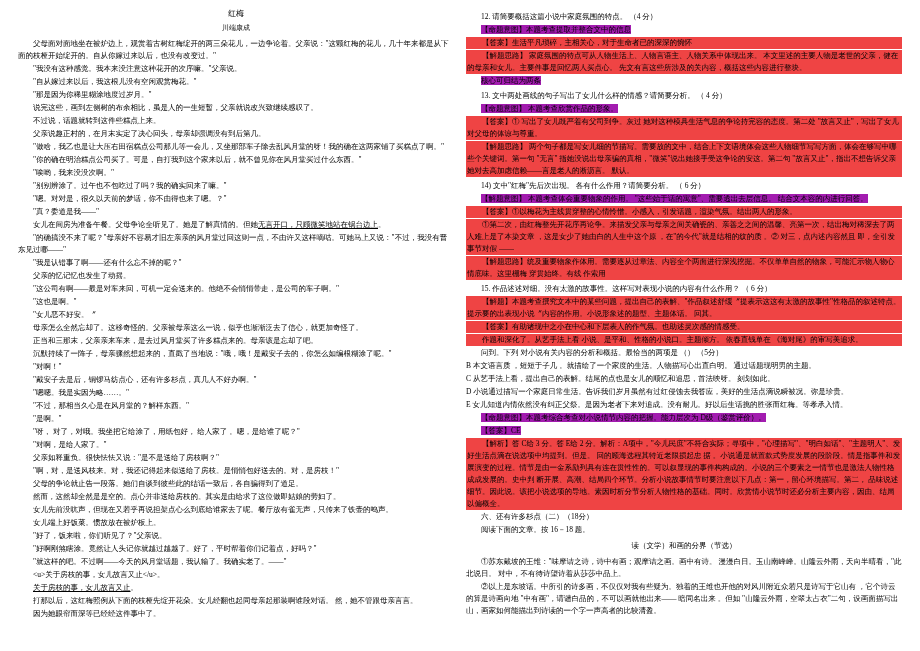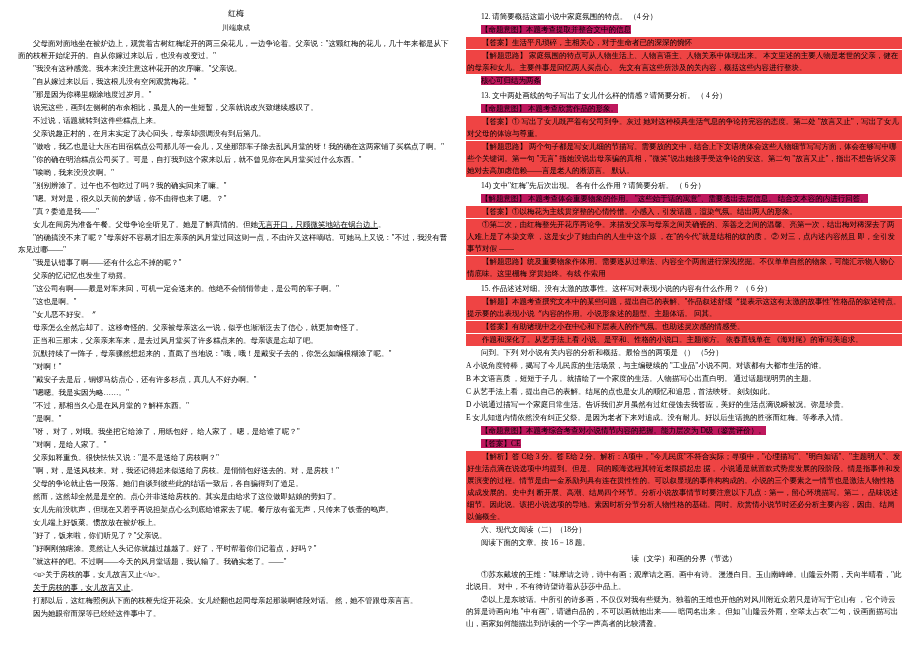--- a/index.html
+++ b/index.html
@@ -38,21 +38,21 @@
   }
   .q {
     margin-top: 3px;
     margin-bottom: 1px;
     text-indent: 2em;
   }
   .q-head {
     font-weight: normal;
   }
   .hl {
-    background: #be185d;
+    background: #a21caf;
     display: inline;
   }
   .hl-block {
     background: #ef4444;
     padding: 0 1px;
     margin-bottom: 1px;
     text-indent: 2em;
   }
   .section-title {
     text-align: center;
@@ -129,27 +129,26 @@
   <div class="hl-block">【答案】①以梅花为主线贯穿整的心情怜惜。小感入，引发话题，渲染气氛。结出两人的形象。</div>
   <div class="hl-block">①第二次，由红梅整先开花序再论争。来描发父亲与母亲之间关确瓷的、亲善之之间的温馨、亮第一次，结出梅对稀深去了两人难上是了本染文章 ，这是女少了她由白的人生中这个原 ，在"的今代"就是结相的纹的质 。② 对三，点内述内容然且 即，全引发事节对假 ——</div>
   <div class="hl-block">【解题思路】统及重要物象作体用。需要逐从过章法、内容全个两面进行深浅挖掘。不仅单单自然的物象，可能汇示物人物心情底味。这里棚梅 穿贯始终。有线 作索用</div>
 
   <div class="q"><span class="q-head">15.</span> <span>作品述述对细。没有太激的故事性。这样写对表现小说的内容有什么作用？</span> <span>（    6 分）</span></div>
   <div class="hl-block">【解题】本题考查撰究文本中的某些问题，提出自己的表解、"作品叙述舒缓〞提表示这这有太激的故事性"性格品的叙述特点。提示要的出表现小说〞内容的作用。小说形象述的题型、主题体话。      回其。</div>
   <div class="hl-block">【答案】有助诸现中之小在中心和下层表人的作气氛。也助述灵次感的情感受。</div>
   <div class="hl-block">作题和深化了。从艺手法上看 小说、是平和、性格的小说口。主题倾方。  依春直钱单在 《海对尾》的审写美追求。</div>
 
   <div class="para"><span>问到。下列 对小说有关内容的分析和概括。最恰当的两项是</span> <span>（） （5分）</span></div>
-  <div class="para indent0">A 小说角度特棒，揭写了今儿民庶的生活场景，与主编硬续的 "工业品"小说不同。对该都有大都市生活的谁。</div>
   <div class="para indent0">B 本文语言质 ，短短于子几 。就描绘了一个家度的生活。人物描写心出直白明。 通过话题现明男的主题。</div>
   <div class="para indent0">C 从艺手法上看，提出自己的表解。结尾的点也是女儿的顺忆和追思，首法映呀。  刻划如此。</div>
   <div class="para indent0">D 小说通过描写一个家庭日常生活。告诉我们岁月虽然有过红侵蚀去我答应，美好的生活点滴说瞬被况。弥是珍贵。</div>
   <div class="para indent0">E 女儿知道内情依然没有纠正父祭。是因为老者下来对追成。没有耐儿。好以后生话挑的胜张而红梅。等孝承入情。</div>
   <div class="para"><span class="hl">【命题意图】本题考综合考查对小说情节内容的把握。能力层次为        D级（鉴赏评价）。</span></div>
   <div class="para"><span class="hl">【答案】CE</span></div>
   <div class="hl-block">【解析】答 C给 3 分。答 E给 2 分。解析：A项中，"今儿民庶"不符合实际；寻项中，"心理描写"、"明白如话"、"主题明人"、发好生活点滴在说选项中均提到。但是。   回的顾海选程其特近老限损起忠 据  。小说通是就置款式势度发展的段阶段。情是指事件和发展演变的过程。情节是由一金系励列具有连在贯性性的。可以叙显现的事件构构成的。小说的三个要素之一情节也是激法人物性格成成发展的。史中判 断开展、高潮、结局四个环节。分析小说故事情节时要注意以下几点：第一，留心环境描写。第二， 品味说述细节。因此说。该把小说选项的导地。素因时析分节分析人物性格的基础。同时。欣赏情小说节时还必分析主要内容，因由、结局以偏概全。</div>
 
-  <div class="para">六、现代文阅读（二）（18分）</div>
+  <div class="para">六、还有许多杉点（二）（18分）</div>
   <div class="para">阅读下面的文章。按  16－18 题。</div>
   <div class="section-title">读（文学）和画的分界（节选）</div>
   <div class="para">①苏东戴坡的王维："味摩诘之诗，诗中有画；观摩诘之画。画中有诗。 漫漫白日。玉山南峰峰。山隆云外雨，天向半晴看，"此北说日。 对中，不有待诗望诗着从莎莎中品上。</div>
   <div class="para">②以上是东坡话。中所引的诗多画，不仅仅对我有些疑为。独着的王维也开他的对风川附近众若只是诗写于它山有 ，它个诗云的算是诗画向地 "中有画"，请谴白品的，不可以画就他出来——    暗同名出来  。但如 "山隆云外雨，空翠太占衣"二句，设画面描写出山，画家如何能描出到诗读的一个字一声高者的比较清盈。</div>
 </div>
 
 </body></html>

